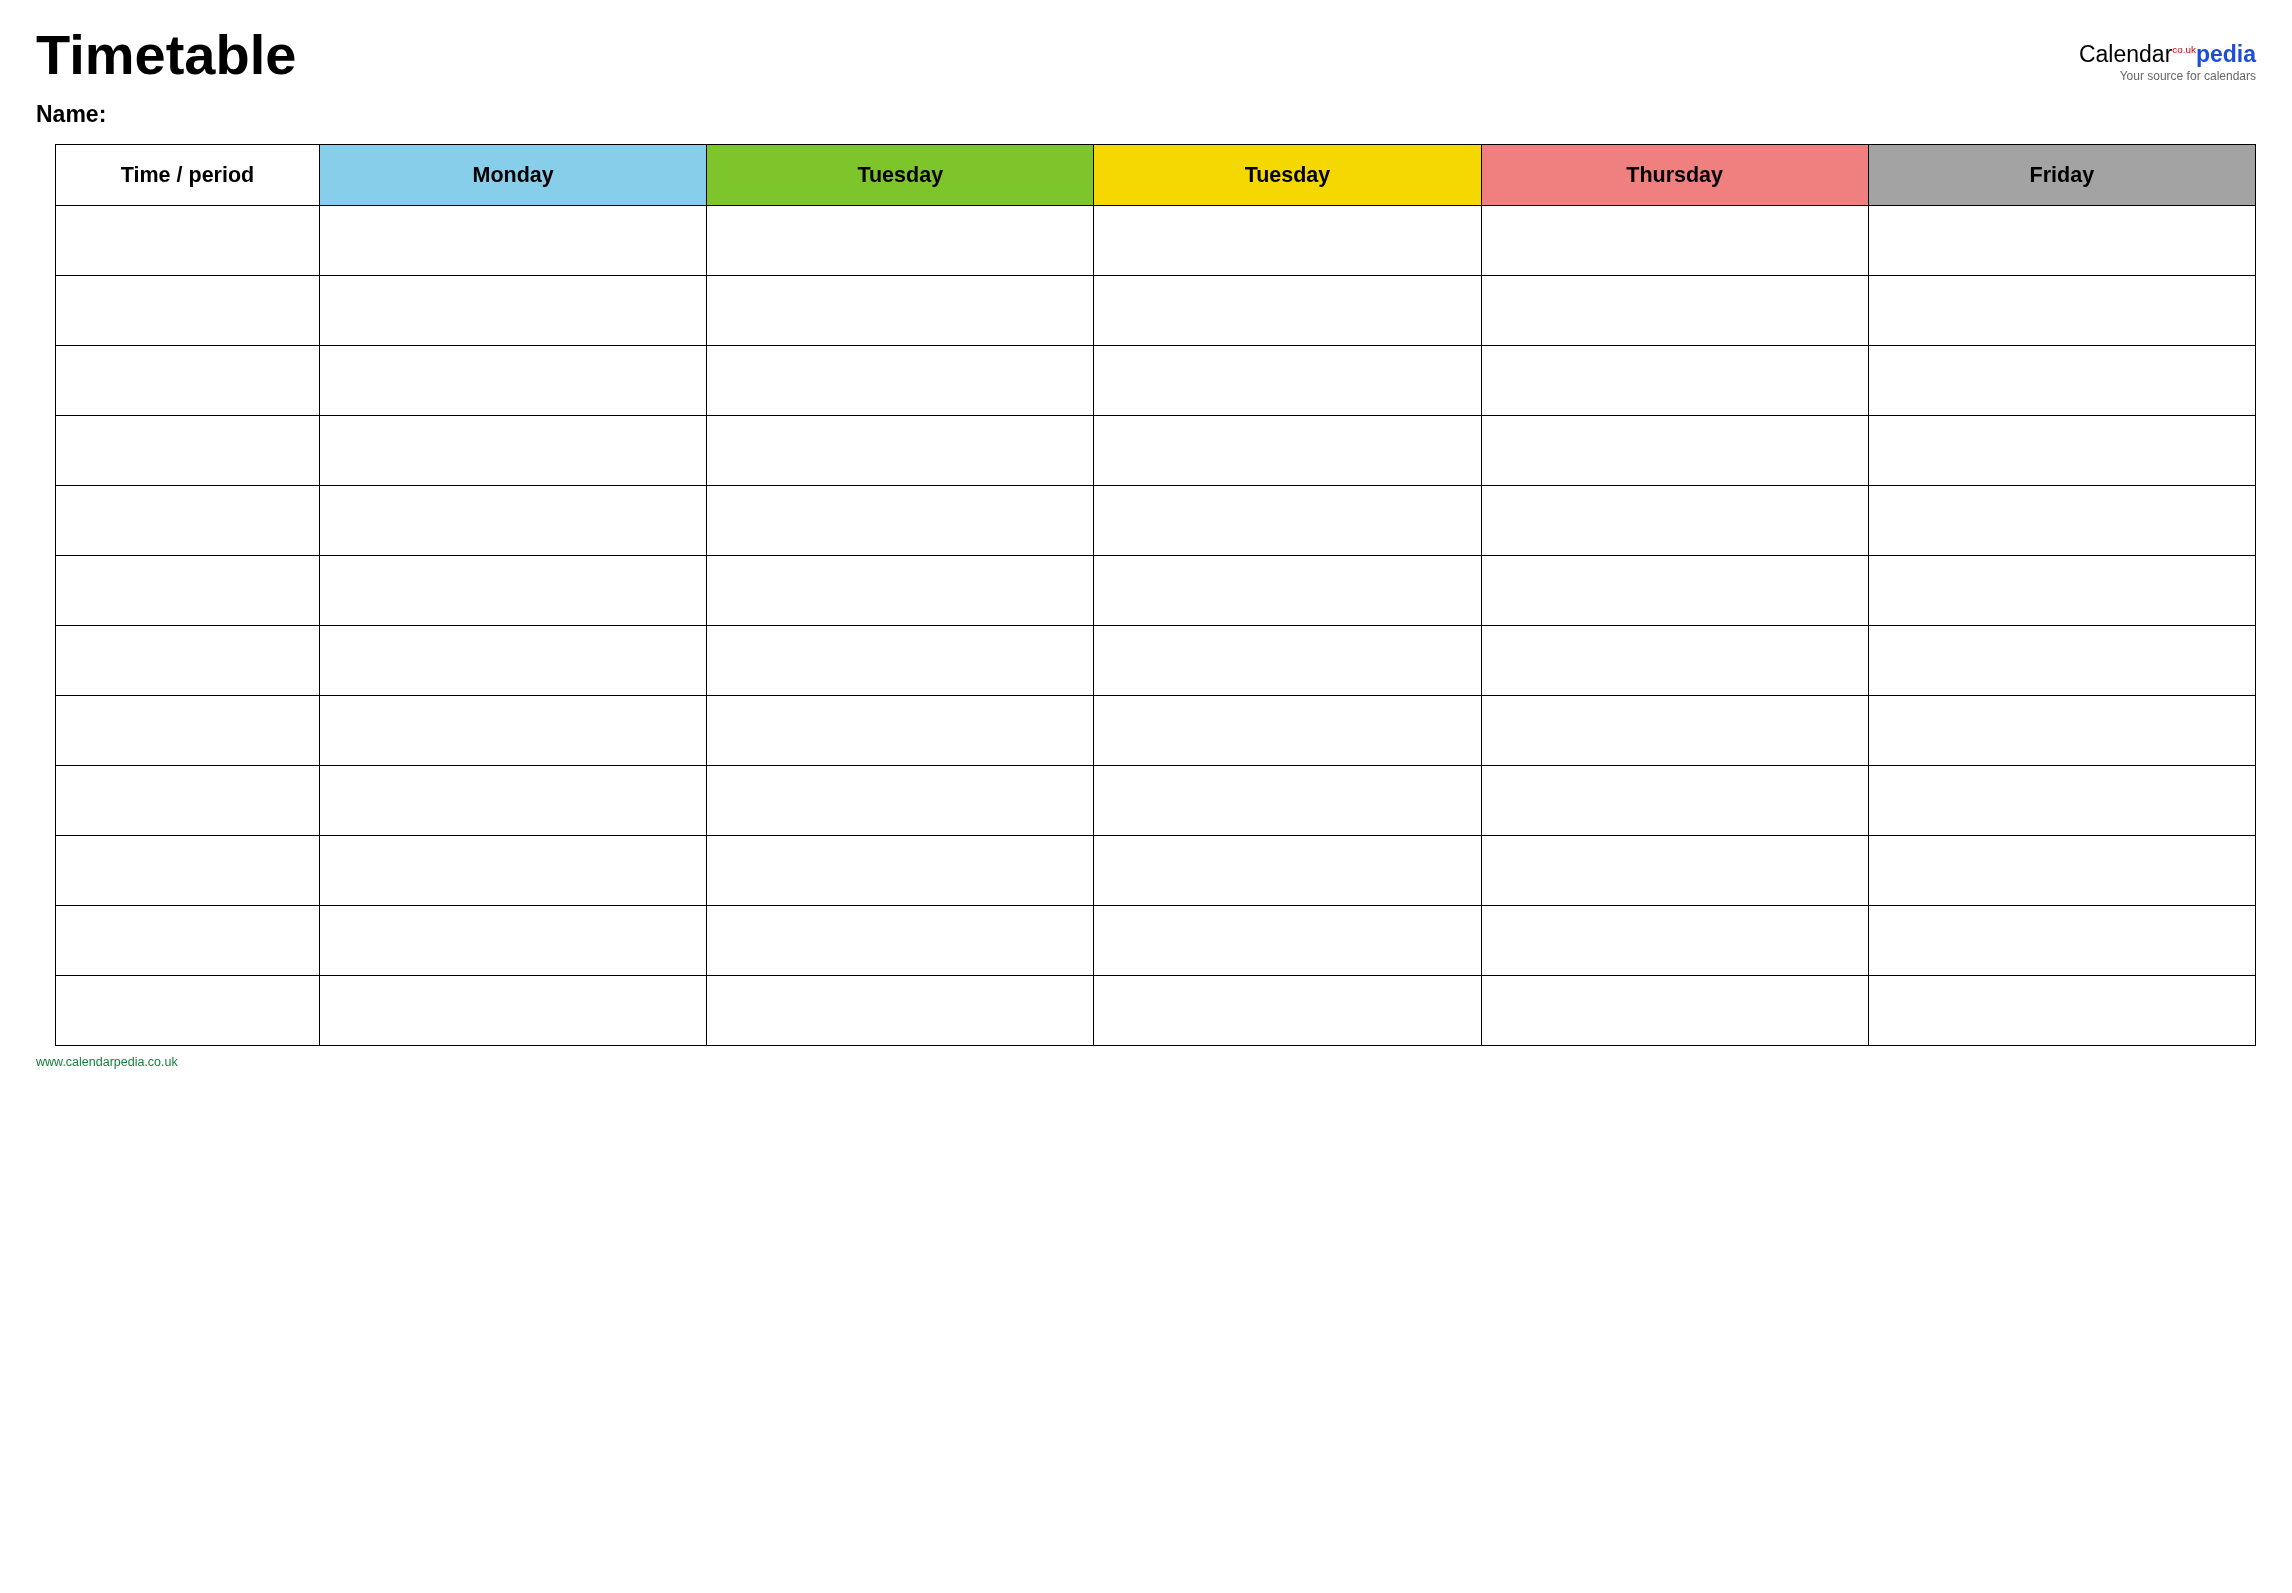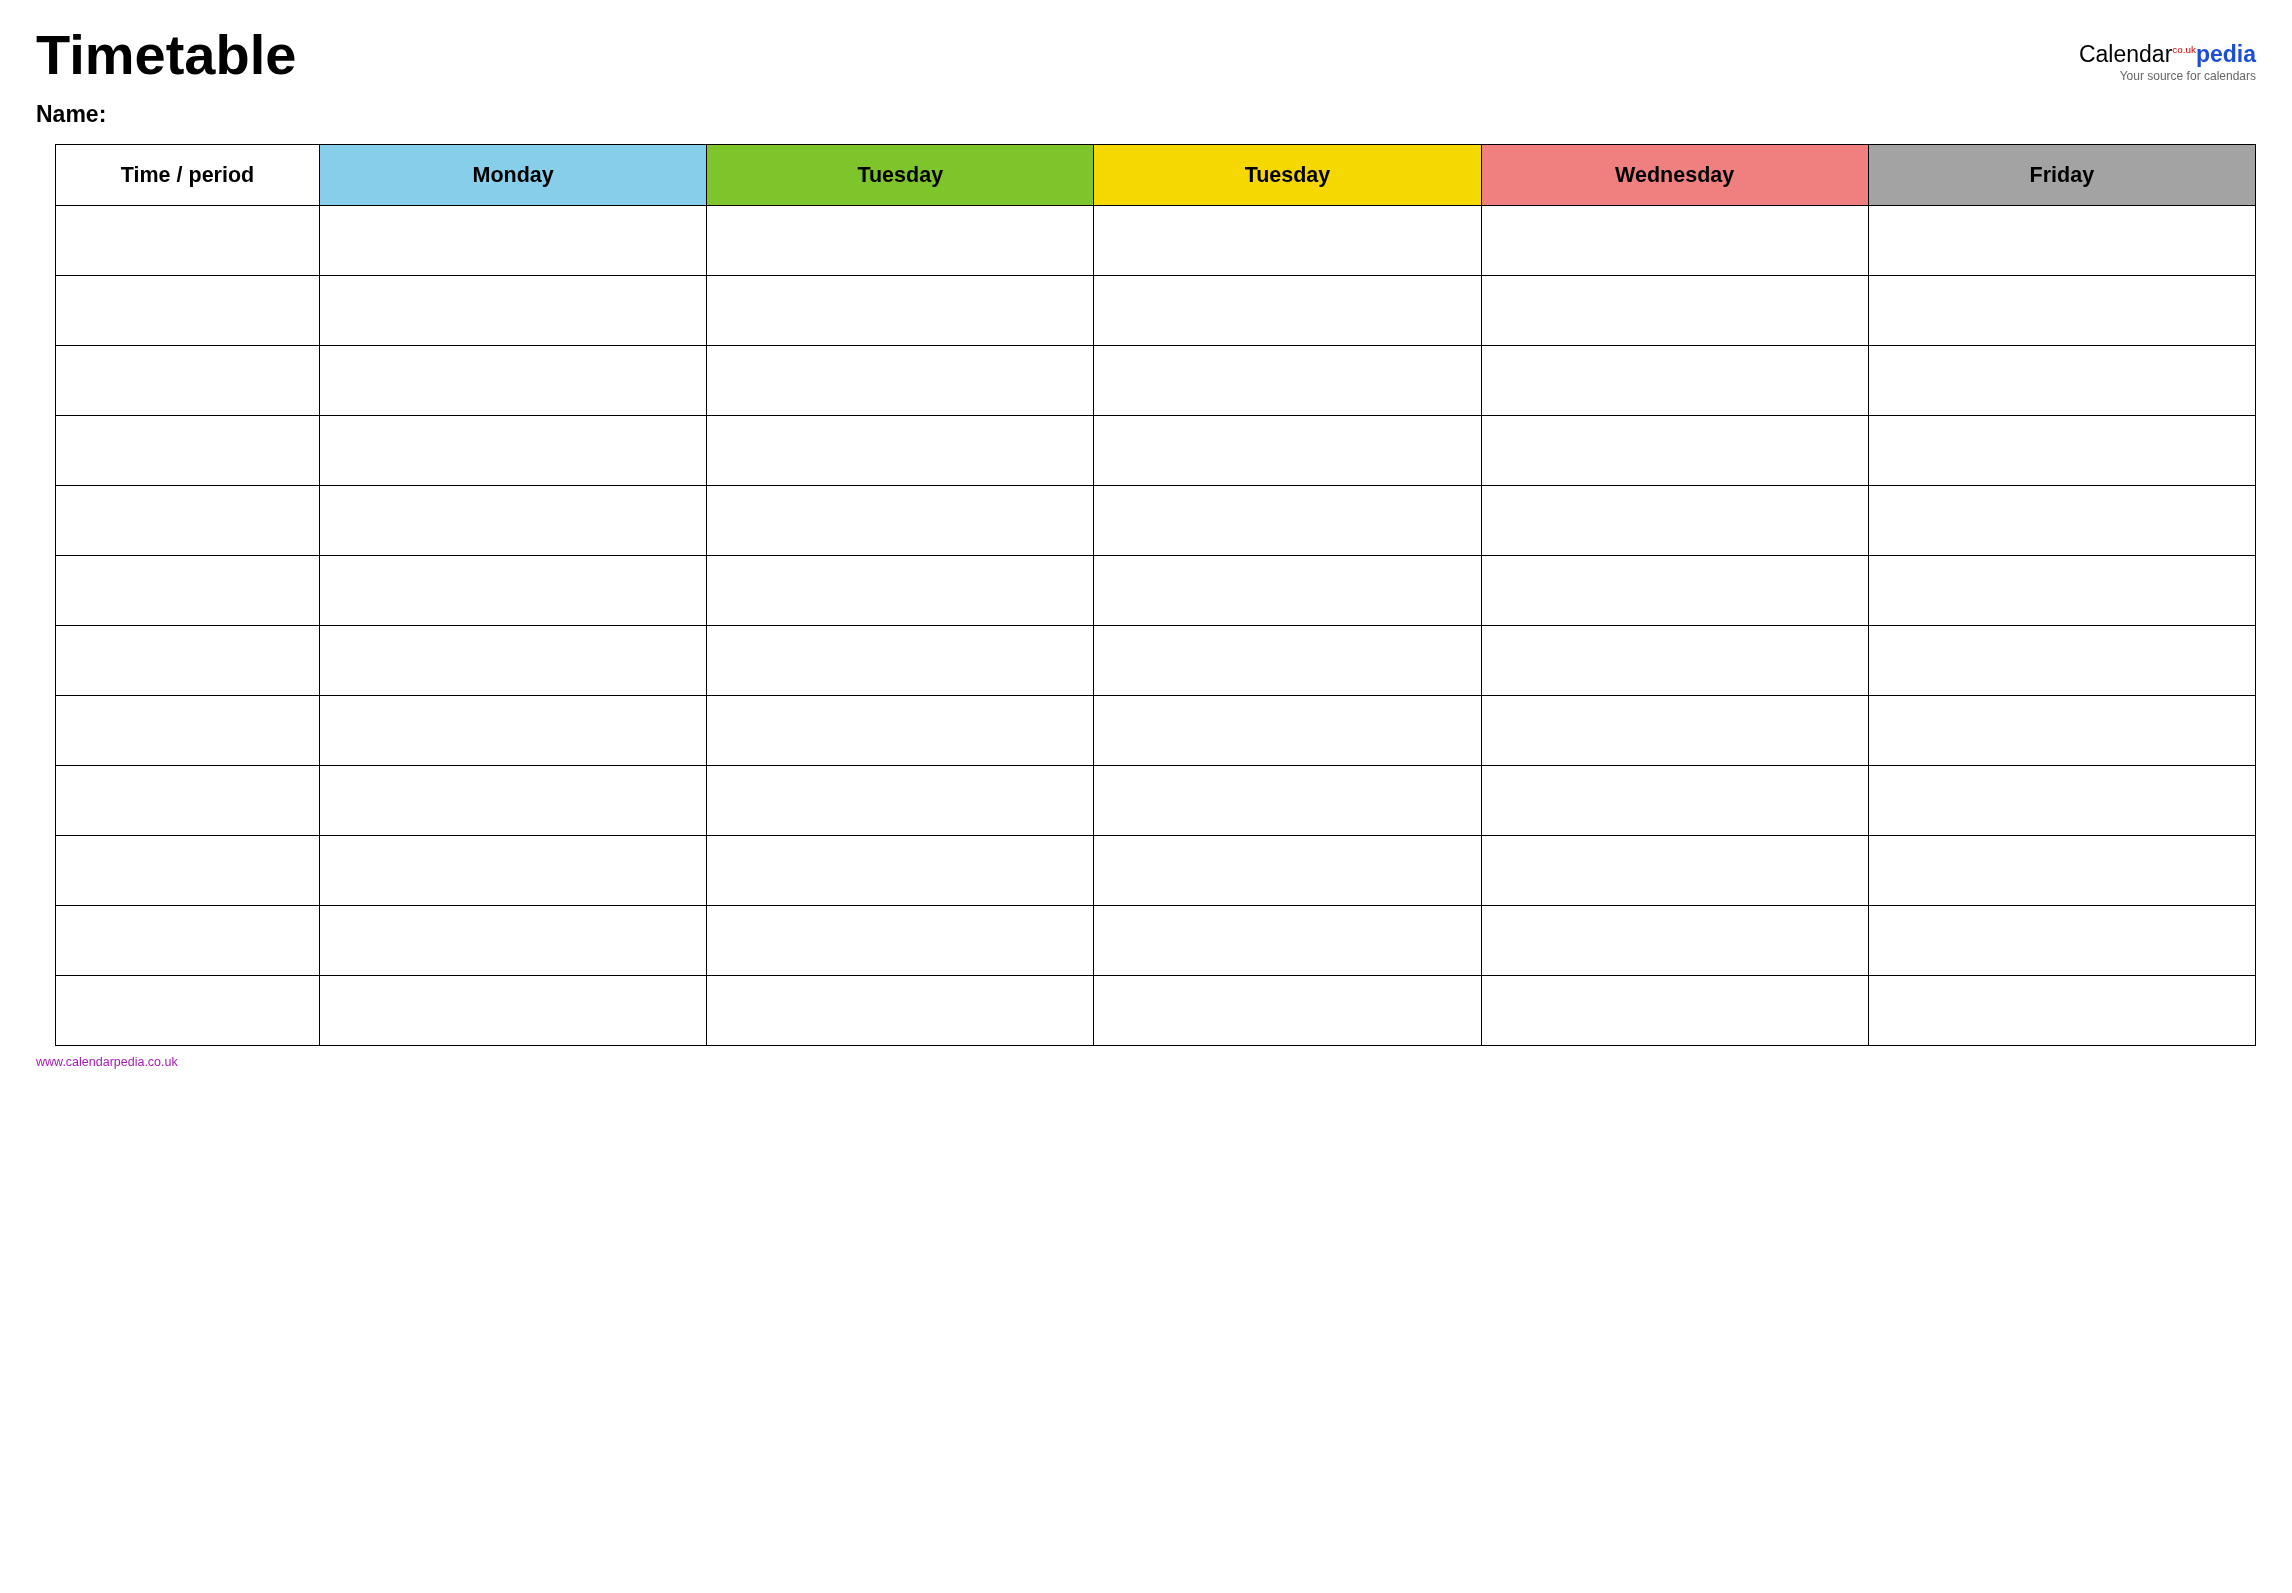--- a/index.html
+++ b/index.html
@@ -130,21 +130,21 @@
       height: 70px;
     }
 
     tbody td {
       background-color: #ffffff;
     }
 
     .footer {
       margin-top: 9px;
       font-size: 12.5px;
-      color: #a21caf;
+      color: #15803d;
     }
   </style>
 </head>
 <body>
 
 <div class="header-row">
   <h1 class="title">Timetable</h1>
   <div class="logo-container">
     <div class="logo-text">
       <span class="calendar-part">Calendar</span><span class="logo-couk">co.uk</span><span class="pedia-part">pedia</span>
@@ -167,21 +167,21 @@
         <th class="monday-header">
           <span>Monday</span>
         </th>
         <th class="tuesday-header">
           <span>Tuesday</span>
         </th>
         <th class="wednesday-header">
           <span>Tuesday</span>
         </th>
         <th class="thursday-header">
-          <span>Wednesday</span>
+          <span>Thursday</span>
         </th>
         <th class="friday-header">
           <span>Friday</span>
         </th>
       </tr>
     </thead>
     <tbody id="table-body">
     <tr>
           <td></td>
           <td></td>

